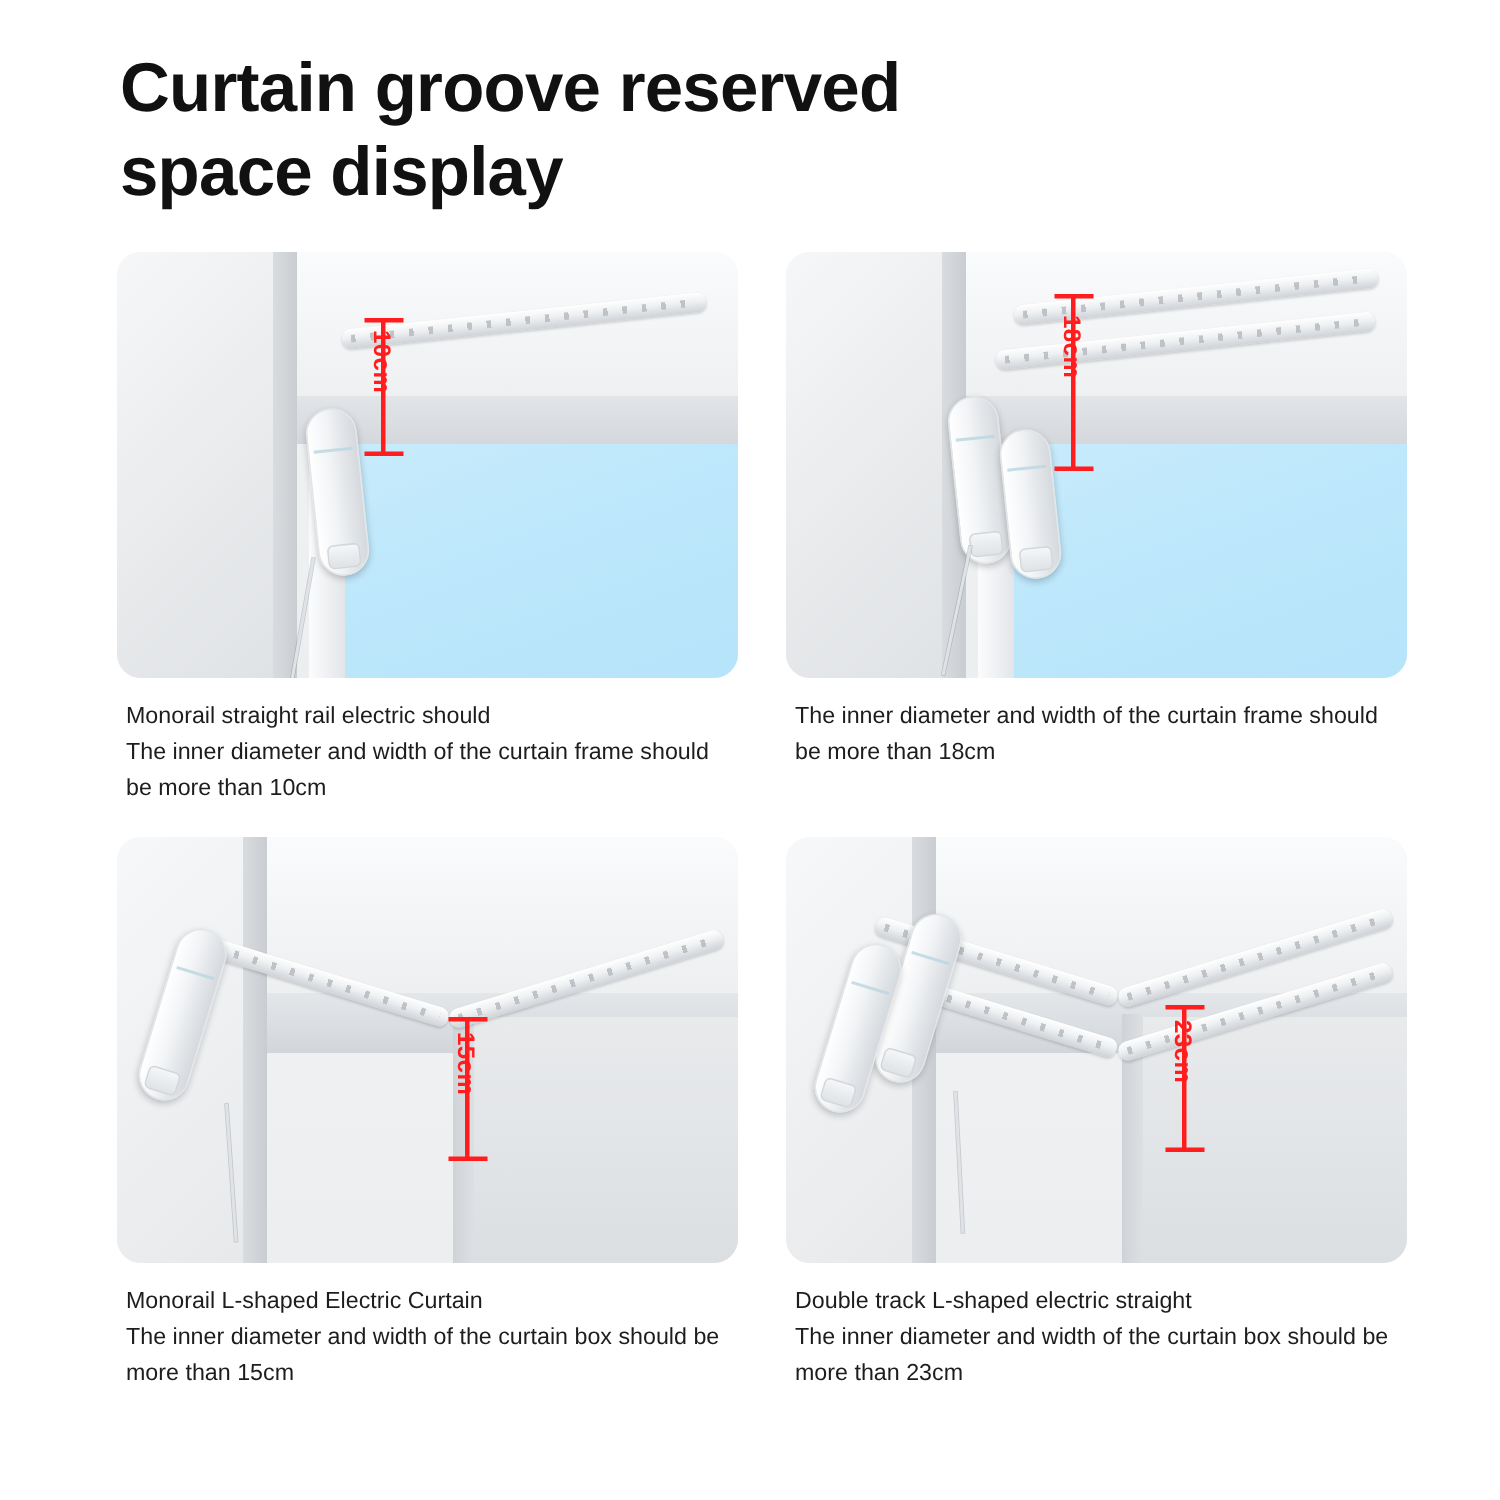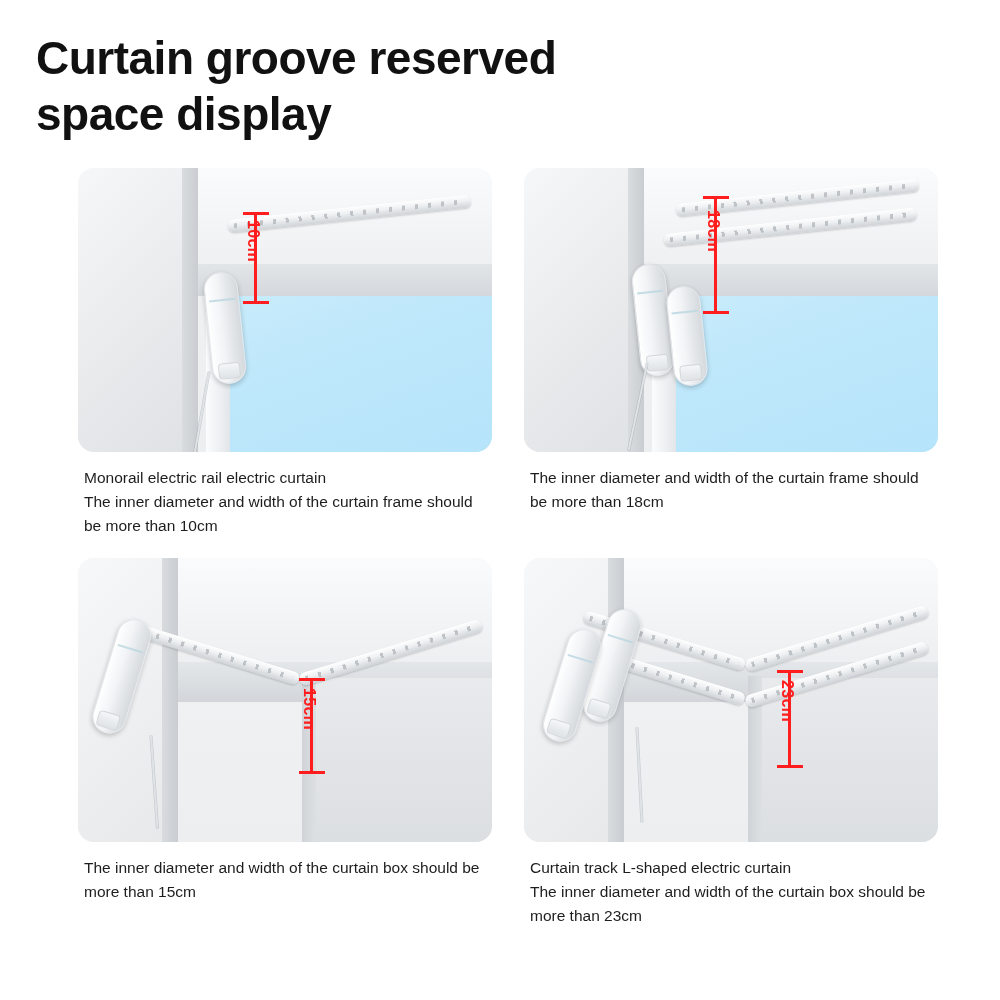--- a/index.html
+++ b/index.html
@@ -12,21 +12,21 @@
     background: #ffffff;
     font-family: "Liberation Sans", sans-serif;
     color: #1a1a1a;
     overflow: hidden;
   }
   .page {
     position: relative;
     width: 1000px;
     height: 900px;
     box-sizing: border-box;
-    padding: 20px 40px 20px 36px;
+    padding: 20px 40px 20px 80px;
   }
   .title {
     font-size: 46px;
     line-height: 56px;
     font-weight: 700;
     letter-spacing: -0.5px;
     color: #111111;
     margin: 10px 0 0 0;
     max-width: 640px;
   }
@@ -211,21 +211,21 @@
         <div class="cord" style="left:130px; top:204px; height:84px; transform:rotate(10deg); transform-origin:top center;"></div>
 
         <div class="meas" style="left:176px; top:44px; height:92px;">
           <div class="bar" style="top:0; height:92px;"></div>
           <div class="tick" style="top:0;"></div>
           <div class="tick" style="top:89px;"></div>
           <div class="lbl" style="top:8px;">10cm</div>
         </div>
       </div>
       <div class="caption">
-        <span class="head">Monorail electric rail electric curtain</span>
+        <span class="head">Monorail straight rail electric should</span>
         <span class="desc">The inner diameter and width of the curtain frame should be more than 10cm</span>
       </div>
     </div>
 
     <div class="cell">
       <div class="illus">
         <div class="ceil"></div>
         <div class="window"></div>
         <div class="window-frame-top"></div>
         <div class="window-frame-left"></div>
@@ -285,20 +285,21 @@
         <div class="cord" style="left:72px; top:178px; height:92px; transform:rotate(-4deg); transform-origin:top center;"></div>
 
         <div class="meas" style="left:232px; top:120px; height:96px;">
           <div class="bar" style="top:0; height:96px;"></div>
           <div class="tick" style="top:0;"></div>
           <div class="tick" style="top:93px;"></div>
           <div class="lbl" style="top:10px;">15cm</div>
         </div>
       </div>
       <div class="caption">
+        <span class="head">Monorail L-shaped Electric Curtain</span>
         <span class="desc">The inner diameter and width of the curtain box should be more than 15cm</span>
       </div>
     </div>
 
     <div class="cell">
       <div class="illus">
         <div class="ceil"></div>
         <div class="ceil-front" style="top:104px; height:40px; background:linear-gradient(180deg,#e4e7ea,#d2d6da);"></div>
         <div class="wall-left" style="width:96px; background:linear-gradient(135deg,#f7f8f9,#e6e8ea);"></div>
         <div class="wall-left-edge" style="left:84px;"></div>
@@ -329,19 +330,19 @@
         <div class="cord" style="left:112px; top:170px; height:94px; transform:rotate(-3deg); transform-origin:top center;"></div>
 
         <div class="meas" style="left:264px; top:112px; height:98px;">
           <div class="bar" style="top:0; height:98px;"></div>
           <div class="tick" style="top:0;"></div>
           <div class="tick" style="top:95px;"></div>
           <div class="lbl" style="top:10px;">23cm</div>
         </div>
       </div>
       <div class="caption">
-        <span class="head">Curtain track L-shaped electric curtain</span>
+        <span class="head">Double track L-shaped electric straight</span>
         <span class="desc">The inner diameter and width of the curtain box should be more than 23cm</span>
       </div>
     </div>
 
   </div>
 </div>
 
 </body></html>

